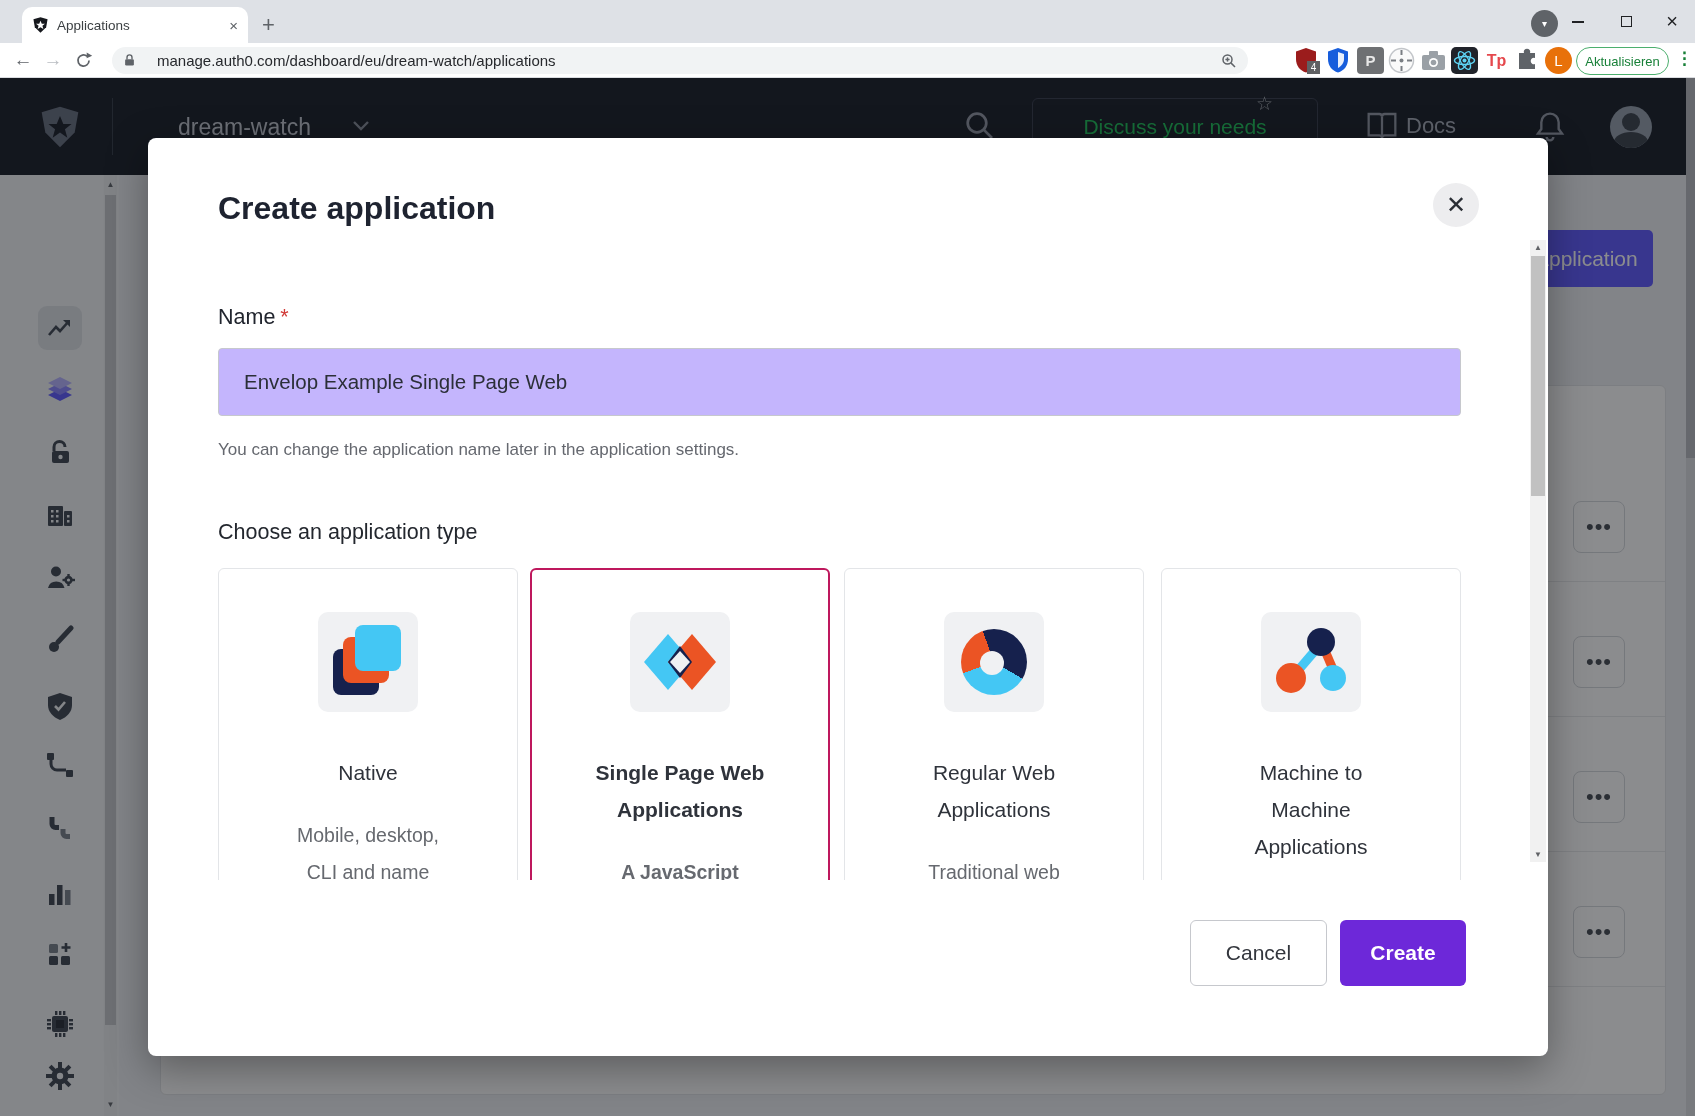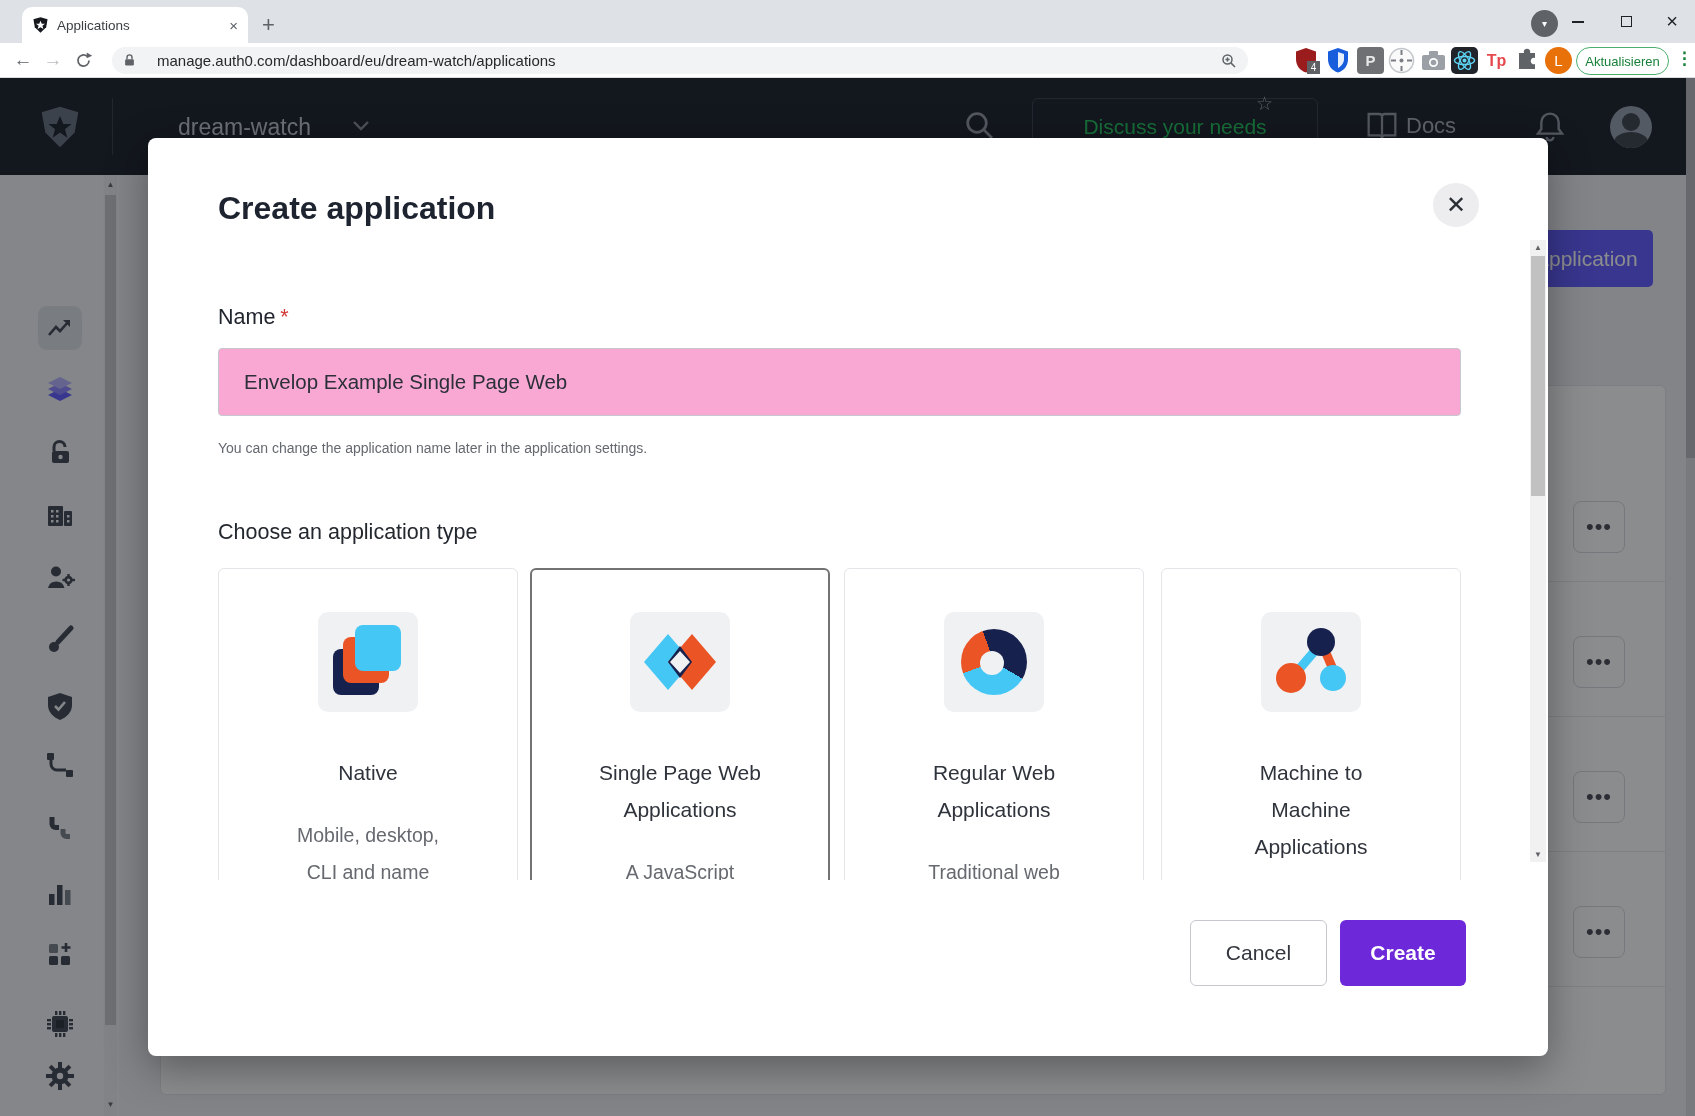--- a/index.html
+++ b/index.html
@@ -69,26 +69,26 @@
   #modal { position:absolute; left:148px; top:138px; width:1400px; height:918px; background:#fff;
            border-radius:8px; box-shadow:0 12px 40px rgba(0,0,0,.35); z-index:10; }
   #mtitle { position:absolute; left:70px; top:52px; font-size:32px; font-weight:700; color:#1e2330; }
   #mclose { position:absolute; left:1285px; top:45px; width:46px; height:44px; border-radius:50%;
             background:#ededef; color:#2a2e35; font-size:24px; display:flex; align-items:center; justify-content:center; }
   #mbody { position:absolute; left:0; top:100px; width:1400px; height:642px; overflow:hidden; }
   #nlabel { position:absolute; left:70px; top:67px; font-size:21.5px; color:#21252e; }
   #nlabel .req { color:#d13b38; margin-left:5px; }
   #nameinput { position:absolute; left:70px; top:110px; width:1243px; height:68px; border:1px solid #c6c8cd;
                border-radius:4px; font-size:20.5px; color:#2b2f38; padding:15px 25px;
-               font-family:"Liberation Sans", sans-serif; background:#f9a8d4; }
-  #nhelper { position:absolute; left:70px; top:202px; font-size:14px; color:#65686f; }
+               font-family:"Liberation Sans", sans-serif; background:#c4b5fd; }
+  #nhelper { position:absolute; left:70px; top:202px; font-size:17px; color:#65686f; }
   #typelabel { position:absolute; left:70px; top:282px; font-size:21.5px; color:#23272e; }
   .card { position:absolute; top:330px; width:300px; height:420px; background:#fff;
           border:1px solid #e3e5e8; border-radius:6px; text-align:center; }
-  .card.selected { border:2px solid #737373; }
+  .card.selected { border:2px solid #be185d;font-weight:bold; }
   .tile { width:100px; height:100px; background:#f0f1f3; border-radius:10px; margin:43px auto 0; position:relative; }
   .card.selected .tile { margin-top:42px; }
   .ctitle { width:180px; margin:42px auto 0; font-size:21px; line-height:37px; color:#2f333b; }
   .cdesc { width:210px; margin:26px auto 10px; font-size:19.5px; line-height:37px; color:#66696f; }
   .cdesc div { white-space:nowrap; }
 
   
   .nsq { position:absolute; width:46px; height:46px; border-radius:8px; }
   
   #donut { position:absolute; left:17px; top:17px; width:66px; height:66px; border-radius:50%;

